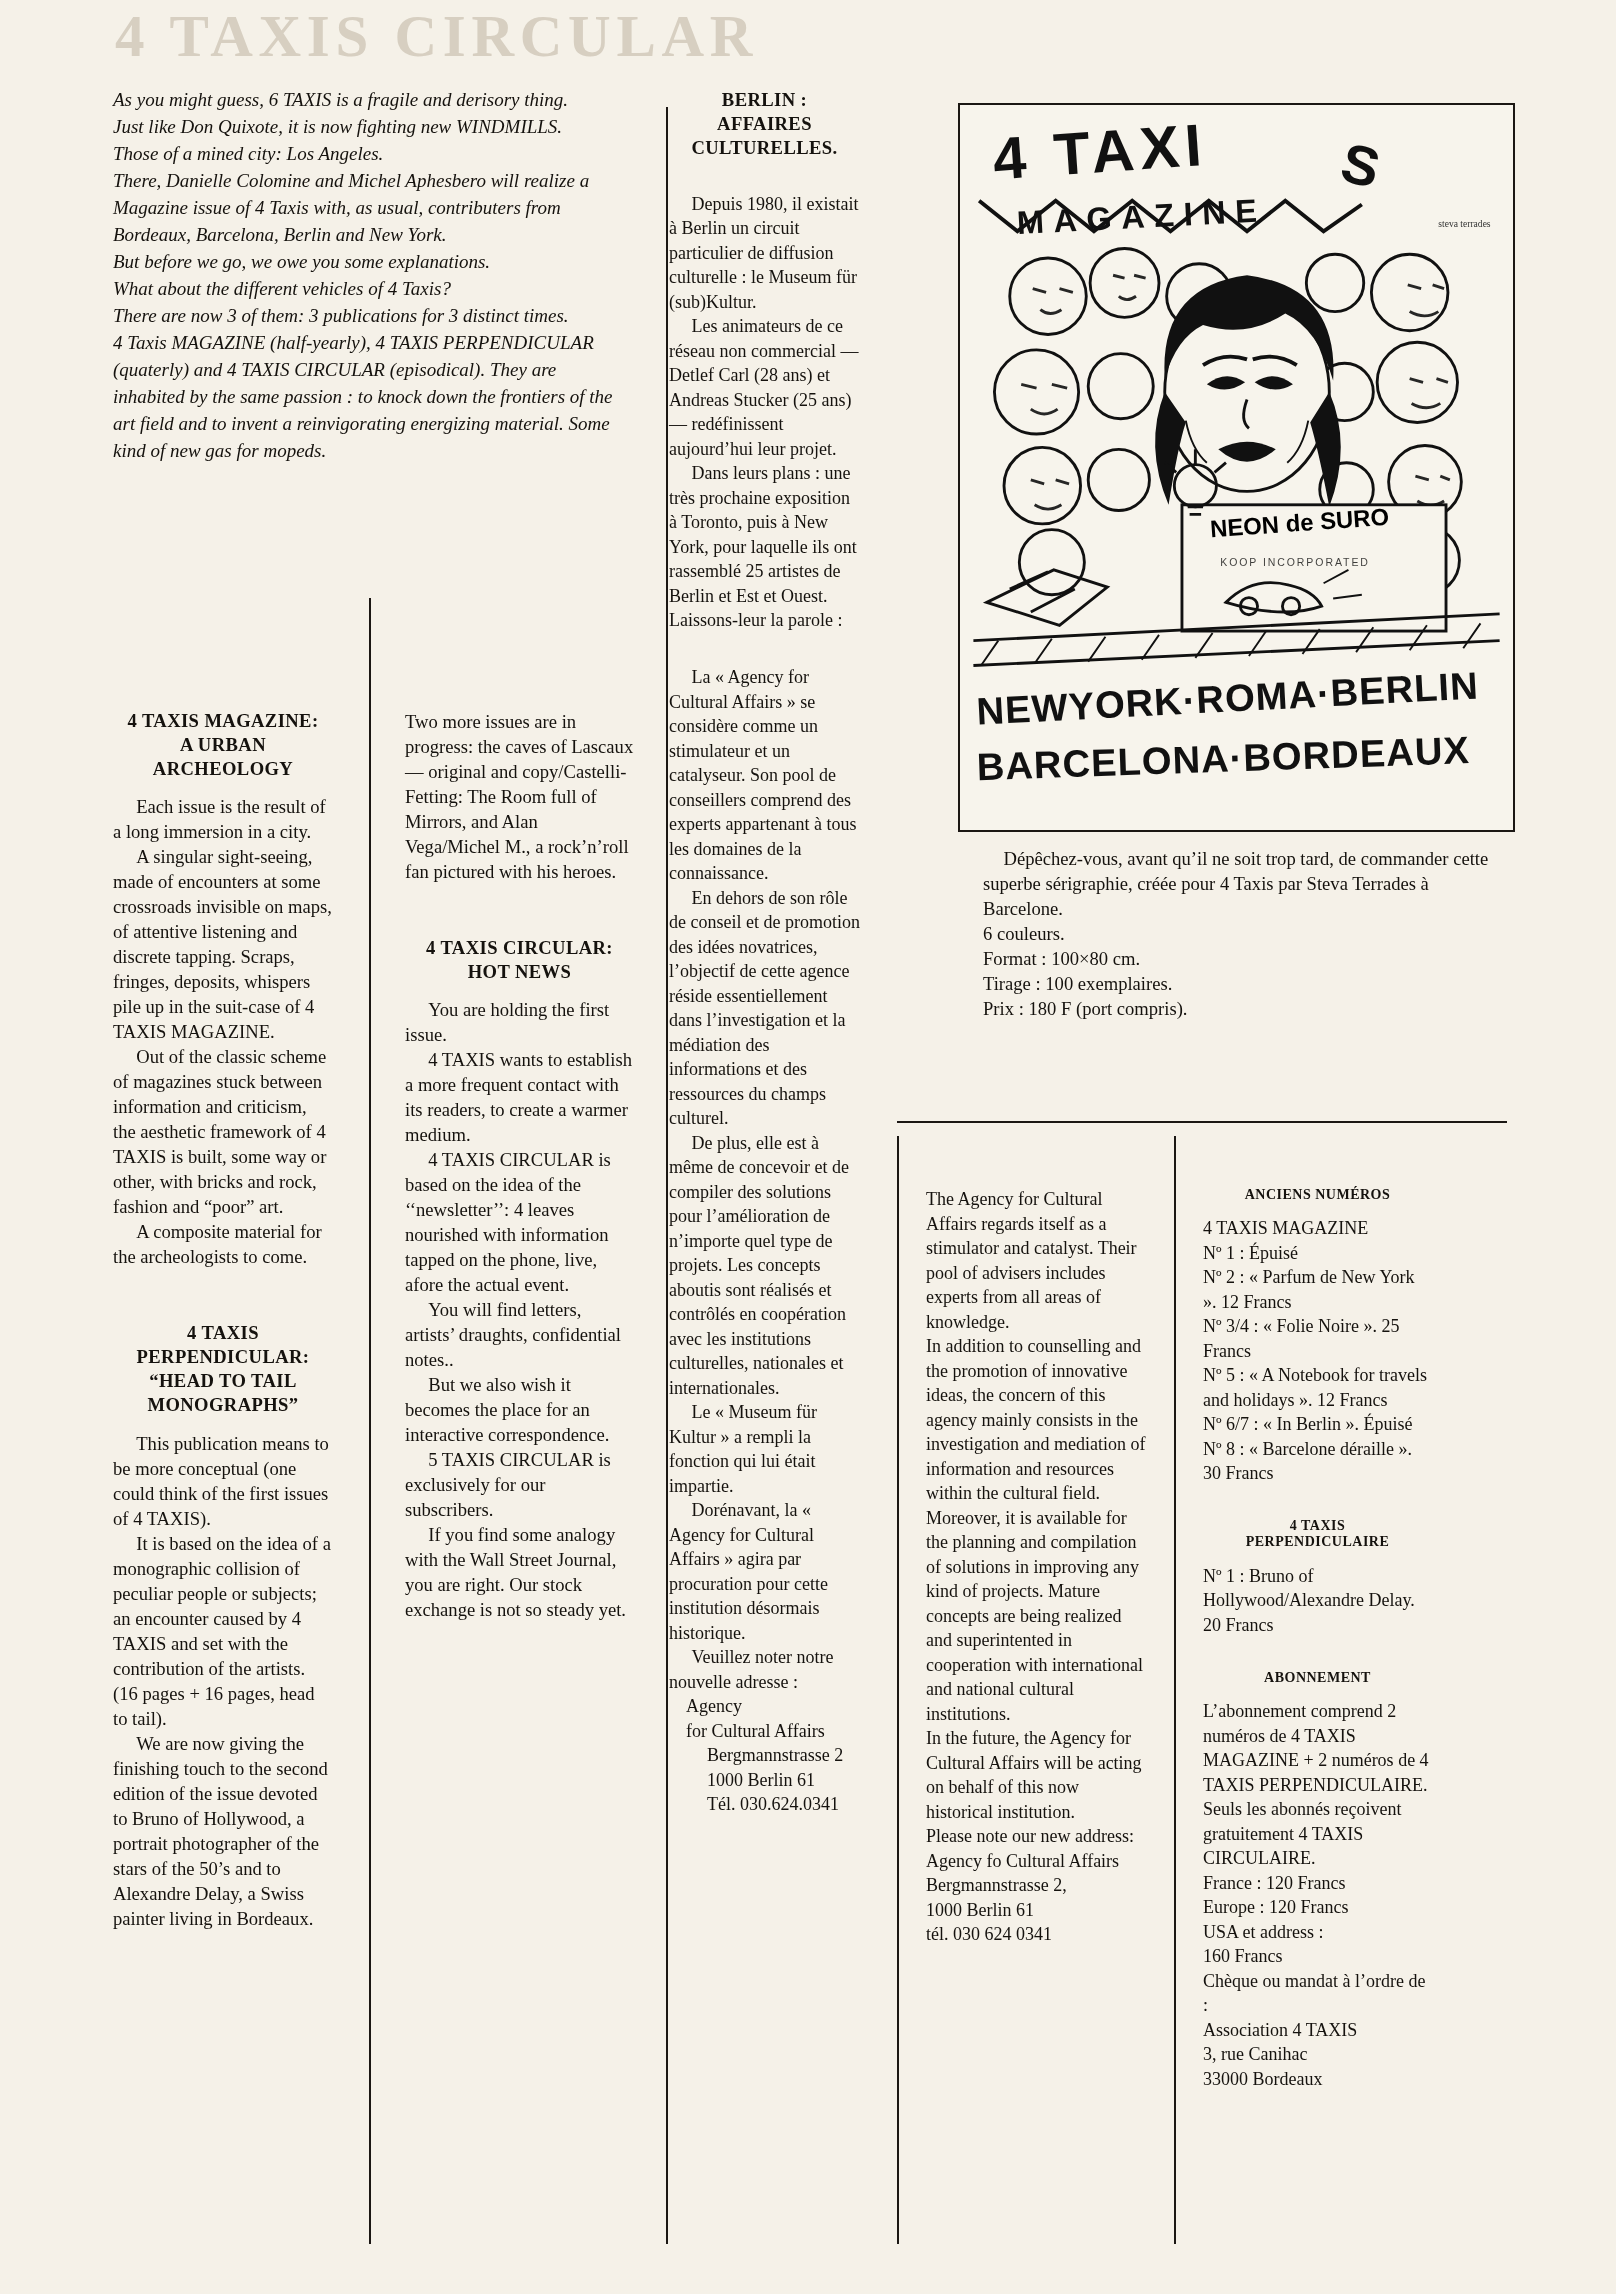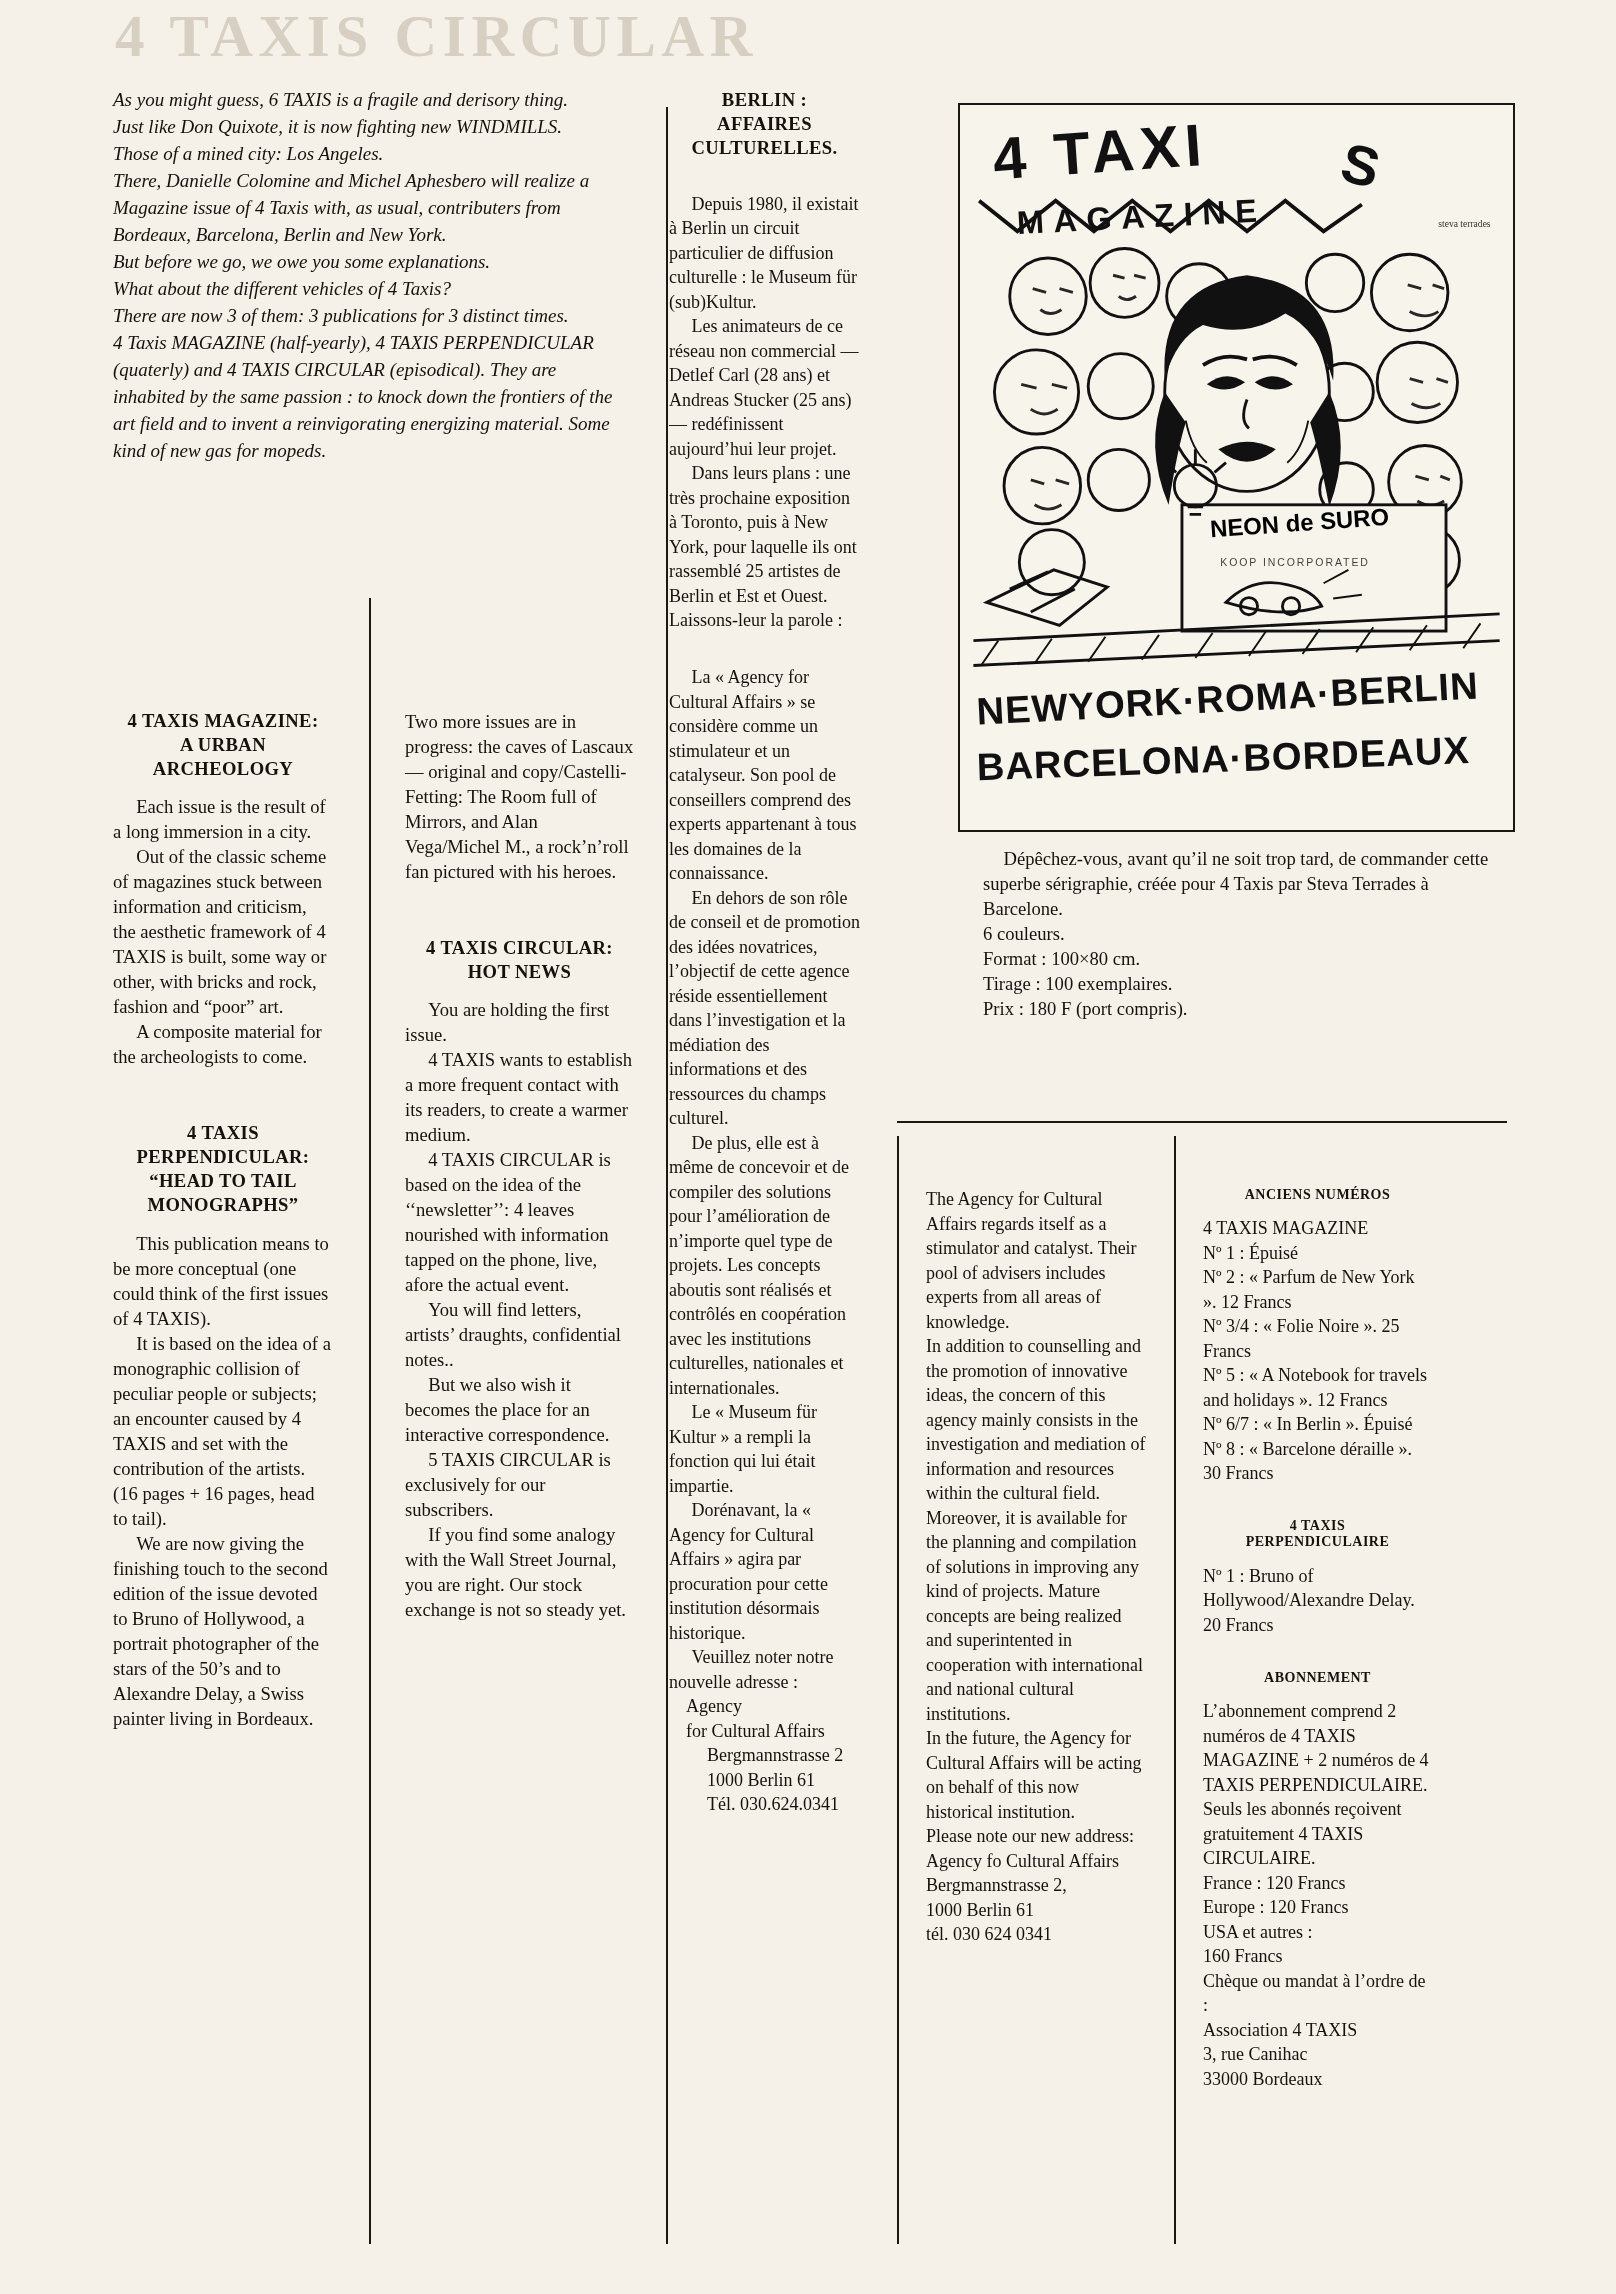--- a/index.html
+++ b/index.html
@@ -141,20 +141,21 @@
       <p>4 Taxis MAGAZINE (half-yearly), 4 TAXIS PERPENDICULAR (quaterly) and 4 TAXIS CIRCULAR (episodical). They are inhabited by the same passion : to knock down the frontiers of the art field and to invent a reinvigorating energizing material. Some kind of new gas for mopeds.</p>
     </div>
 
     <div class="col" style="left:0px; top:589px; width:220px;">
       <div class="heading">
         <div>4 TAXIS MAGAZINE:</div>
         <div>A URBAN</div>
         <div>ARCHEOLOGY</div>
       </div>
       <p>Each issue is the result of a long immersion in a city.</p>
+      <p>A singular sight-seeing, made of encounters at some crossroads invisible on maps, of attentive listening and discrete tapping. Scraps, fringes, deposits, whispers pile up in the suit-case of 4 TAXIS MAGAZINE.</p>
       <p>Out of the classic scheme of magazines stuck between information and criticism, the aesthetic framework of 4 TAXIS is built, some way or other, with bricks and rock, fashion and “poor” art.</p>
       <p>A composite material for the archeologists to come.</p>
 
       <div class="spacer-lg"></div>
 
       <div class="heading">
         <div>4 TAXIS</div>
         <div>PERPENDICULAR:</div>
         <div>“HEAD TO TAIL</div>
         <div>MONOGRAPHS”</div>
@@ -344,21 +345,21 @@
       </div>
       <p class="noindent">Nº 1 : Bruno of Hollywood/Alexandre Delay. 20 Francs</p>
 
       <div class="spacer-md"></div>
 
       <div class="small-caps-head">ABONNEMENT</div>
       <p class="noindent">L’abonnement comprend 2 numéros de 4 TAXIS MAGAZINE + 2 numéros de 4 TAXIS PERPENDICULAIRE.</p>
       <p class="noindent">Seuls les abonnés reçoivent gratuitement 4 TAXIS CIRCULAIRE.</p>
       <p class="noindent">France : 120 Francs</p>
       <p class="noindent">Europe : 120 Francs</p>
-      <p class="noindent">USA et autres :</p>
+      <p class="noindent">USA et address :</p>
       <p class="noindent">160 Francs</p>
       <p class="noindent">Chèque ou mandat à l’ordre de :</p>
       <p class="noindent">Association 4 TAXIS</p>
       <p class="noindent">3, rue Canihac</p>
       <p class="noindent">33000 Bordeaux</p>
     </div>
 
   </div>
 </div>
 

